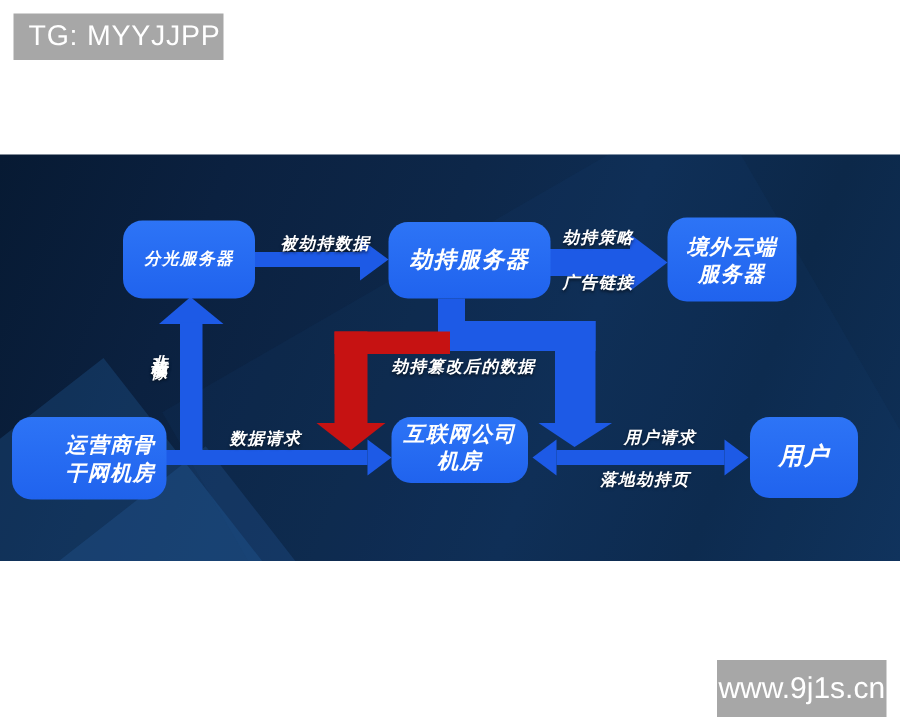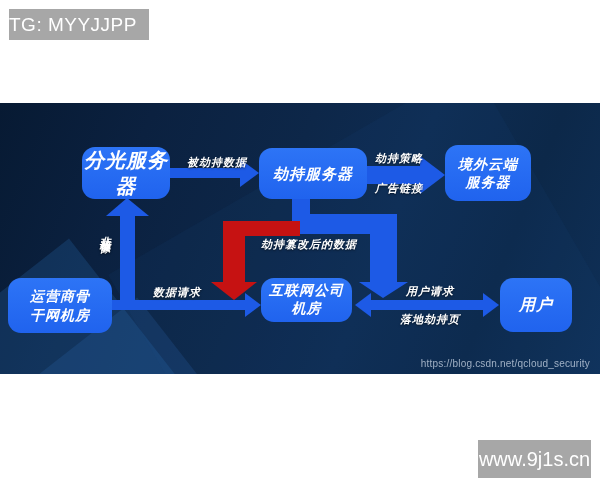--- a/index.html
+++ b/index.html
@@ -4,21 +4,21 @@
 <style>
   html,body{margin:0;padding:0;background:#fff;}
   .stage{
     position:relative;width:600px;height:480px;overflow:hidden;background:#fff;
     font-family:"Liberation Sans",sans-serif;
   }
   
   .tg-badge{
     position:absolute;left:9px;top:9px;width:140px;height:31px;
     background:var(--badge-gray,#a7a7a7);color:#fff;font-size:19px;
-    display:flex;align-items:center;box-sizing:border-box;
+    display:flex;align-items:center;padding-left:10px;box-sizing:border-box;
     letter-spacing:.5px;
   }
   
   .canvas{
     position:absolute;left:0;top:103px;width:600px;height:271px;overflow:hidden;
     background:linear-gradient(112deg,#071a33 0%,#0b2140 22%,#0d2749 45%,#0e2c52 62%,#0c2849 80%,#0f3058 100%);
   }
   .streak{position:absolute;pointer-events:none;}
   .streak1{left:-60px;top:180px;width:220px;height:220px;background:rgba(35,95,160,.30);transform:rotate(-38deg);}
   .streak2{left:40px;top:228px;width:150px;height:120px;background:rgba(45,110,180,.22);transform:rotate(-38deg);}
@@ -60,21 +60,20 @@
 <div class="stage">
 
   <div class="tg-badge">
     <span>TG: MYYJJPP</span>
   </div>
 
   <div class="canvas">
     <div class="streak streak1"></div>
     <div class="streak streak2"></div>
     <div class="streak streak3"></div>
-    <div class="url-mark">https://blog.csdn.net/qcloud_security</div>
   </div>
 
   <svg class="arrows" viewBox="0 0 600 480" aria-hidden="true">
 
     <g>
       <rect class="fb" x="292" y="199" width="18" height="23"></rect>
       <rect class="fb" x="292" y="214" width="105" height="20"></rect>
       <rect class="fb" x="370" y="214" width="27" height="68"></rect>
       <polygon class="fb" points="359,282 408,282 383,298"></polygon>
     </g>
@@ -106,53 +105,53 @@
       <polygon class="fb" points="245,293 245,317 261,305"></polygon>
     </g>
 
     <g>
       <rect class="fb" x="371" y="300" width="112" height="10"></rect>
       <polygon class="fb" points="371,293 371,317 355,305"></polygon>
       <polygon class="fb" points="483,293 483,317 499,305"></polygon>
     </g>
   </svg>
 
-  <div class="node" style="left:82px;top:147px;width:88px;height:52px;font-size:20px;">
+  <div class="node" style="left:82px;top:147px;width:88px;height:52px;font-size:11px;">
     <span>分光服务器</span>
   </div>
 
   <div class="node" style="left:259px;top:148px;width:108px;height:51px;font-size:15px;">
     <span>劫持服务器</span>
   </div>
 
   <div class="node" style="left:445px;top:145px;width:86px;height:56px;font-size:14px;">
     <span>境外云端</span>
     <span>服务器</span>
   </div>
 
-  <div class="node" style="left:8px;top:278px;width:104px;height:55px;font-size:14px;">
+  <div class="node" style="left:8px;top:278px;width:75px;height:55px;font-size:14px;padding-left:28px;">
     <span>运营商骨</span>
     <span>干网机房</span>
   </div>
 
   <div class="node" style="left:261px;top:278px;width:91px;height:44px;font-size:14px;font-family:Liberation Serif, serif;">
     <span>互联网公司</span>
     <span>机房</span>
   </div>
 
   <div class="node" style="left:500px;top:278px;width:72px;height:54px;font-size:16px;">
     <span>用户</span>
   </div>
 
   <div class="edge-label" style="left:187px;top:155px;">被劫持数据</div>
   <div class="edge-label" style="left:375px;top:151px;">劫持策略</div>
   <div class="edge-label" style="left:375px;top:181px;">广告链接</div>
   <div class="edge-label vlabel" style="left:97px;top:227px;height:52px;">非法镜像</div>
   <div class="edge-label" style="left:261px;top:237px;font-style:italic;">劫持篡改后的数据</div>
   <div class="edge-label" style="left:153px;top:285px;">数据请求</div>
-  <div class="edge-label" style="left:406px;top:284px;font-family:Liberation Serif, serif;">用户请求</div>
+  <div class="edge-label" style="left:416px;top:284px;font-family:Liberation Serif, serif;">用户请求</div>
   <div class="edge-label" style="left:400px;top:312px;">落地劫持页</div>
 
   <div class="site-badge">
     <span>www.9j1s.cn</span>
   </div>
 
 </div>
 
 </body></html>

